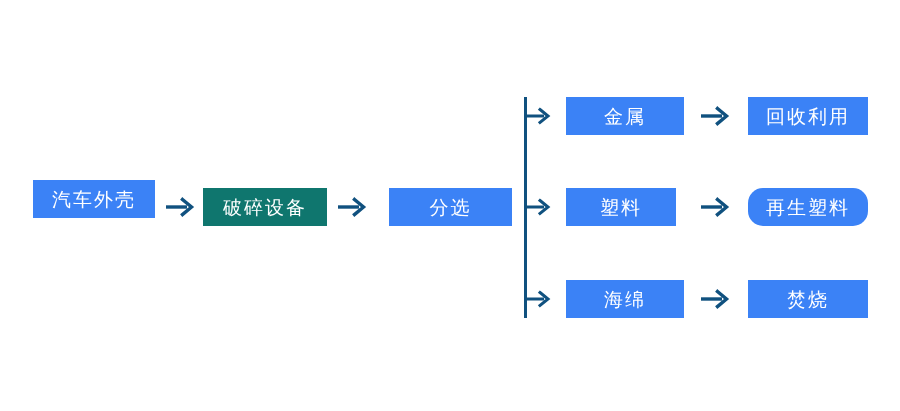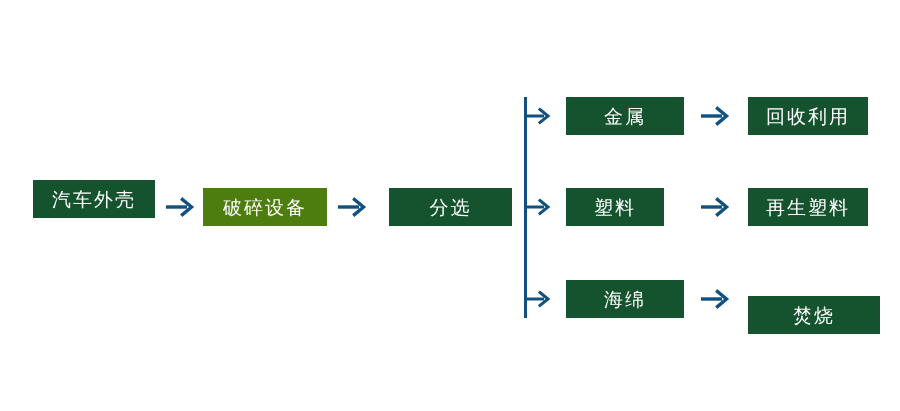--- a/index.html
+++ b/index.html
@@ -25,22 +25,22 @@
     justify-content: center;
     height: 38px;
     box-sizing: border-box;
     color: #ffffff;
     font-size: 19px;
     letter-spacing: 2px;
     line-height: 1;
     white-space: nowrap;
     font-family: "DejaVu Sans", "Liberation Sans", sans-serif;
   }
-  .node-blue { background: #14532d; }
-  .node-red  { background: #4d7c0f; }
+  .node-blue { background: #3b82f6; }
+  .node-red  { background: #0f766e; }
 
   .arrow {
     position: absolute;
     width: 34px;
     height: 30px;
     color: #10517f;
   }
   .arrow svg { display: block; width: 100%; height: 100%; }
 
   .trunk {
@@ -101,42 +101,42 @@
 
   <div class="node node-blue" style="left:748px; top:97px; width:120px;">回收利用</div>
 
   <div class="branch-arrow" style="left:524px; top:194px;">
     <svg viewBox="0 0 30 26" aria-hidden="true">
       <path d="M1.5 13 H20" stroke="currentColor" stroke-width="3" fill="none"></path>
       <path d="M16 6.5 L24 13 L16 19.5" stroke="currentColor" stroke-width="3" fill="none" stroke-linecap="square" stroke-linejoin="miter"></path>
     </svg>
   </div>
 
-  <div class="node node-blue" style="left:566px; top:188px; width:98px;">塑料</div>
+  <div class="node node-blue" style="left:566px; top:188px; width:110px;">塑料</div>
 
   <div class="arrow" style="left:698px; top:192px;">
     <svg viewBox="0 0 34 30" aria-hidden="true">
       <path d="M3 15 H24" stroke="currentColor" stroke-width="3.4" fill="none"></path>
       <path d="M19.5 7.5 L28.5 15 L19.5 22.5" stroke="currentColor" stroke-width="3.4" fill="none" stroke-linecap="square" stroke-linejoin="miter"></path>
     </svg>
   </div>
 
-  <div class="node node-blue" style="left:748px; top:188px; width:120px;">再生塑料</div>
+  <div class="node node-blue" style="left:748px; top:188px; width:120px;border-radius:15px;">再生塑料</div>
 
   <div class="branch-arrow" style="left:524px; top:286px;">
     <svg viewBox="0 0 30 26" aria-hidden="true">
       <path d="M1.5 13 H20" stroke="currentColor" stroke-width="3" fill="none"></path>
       <path d="M16 6.5 L24 13 L16 19.5" stroke="currentColor" stroke-width="3" fill="none" stroke-linecap="square" stroke-linejoin="miter"></path>
     </svg>
   </div>
 
   <div class="node node-blue" style="left:566px; top:280px; width:118px;text-align:center;">海绵</div>
 
   <div class="arrow" style="left:698px; top:284px;">
     <svg viewBox="0 0 34 30" aria-hidden="true">
       <path d="M3 15 H24" stroke="currentColor" stroke-width="3.4" fill="none"></path>
       <path d="M19.5 7.5 L28.5 15 L19.5 22.5" stroke="currentColor" stroke-width="3.4" fill="none" stroke-linecap="square" stroke-linejoin="miter"></path>
     </svg>
   </div>
 
-  <div class="node node-blue" style="left:748px; top:296px; width:132px;">焚烧</div>
+  <div class="node node-blue" style="left:748px; top:280px; width:120px;">焚烧</div>
 
 </div>
 
 </body></html>

